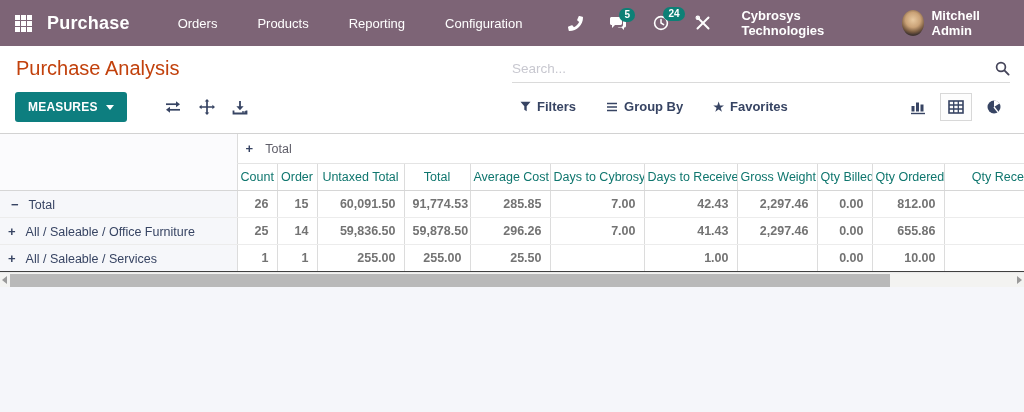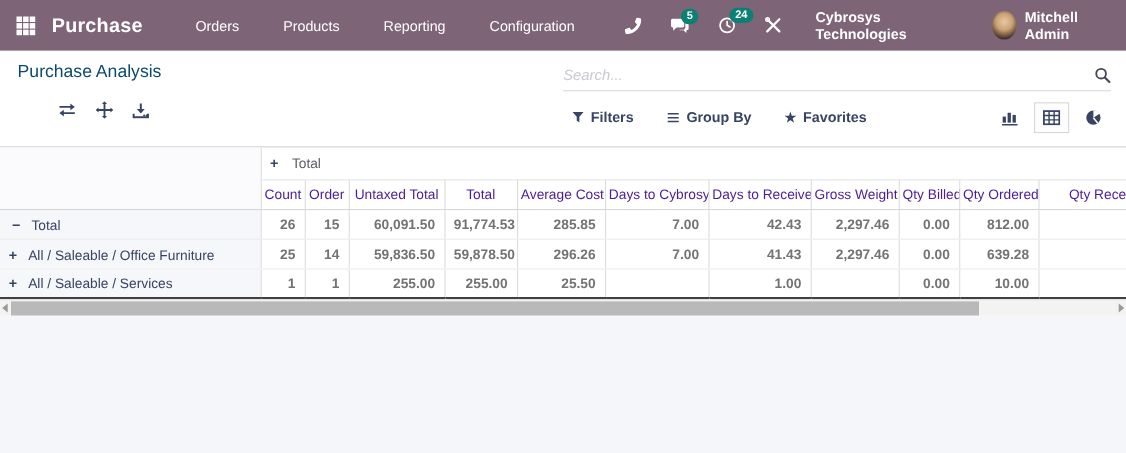--- a/index.html
+++ b/index.html
@@ -20,25 +20,25 @@
   .nav-ic svg { display:block; }
   .badge { position:absolute; top:-8px; left:10px; background:#0d8076; color:#fff;
     font-size:10px; font-weight:700; border-radius:9px; padding:2px 5px; line-height:1; }
   .company { font-size:13px; font-weight:600; margin-left:30px; cursor:pointer; }
   .user { display:flex; align-items:center; margin-left:36px; cursor:pointer; }
   .avatar { width:26px; height:26px; border-radius:50%;
     background: radial-gradient(circle at 50% 38%, #e8c9a0 0%, #caa277 38%, #7a5c41 62%, #3e3230 78%, #6b5a50 100%); }
   .user-name { font-size:13px; font-weight:600; margin-left:8px; }
 
   
-  .title { position:absolute; left:16px; top:57px; font-size:16px; color:#0c4a6e; }
+  .title { position:absolute; left:16px; top:57px; font-size:20px; color:#c2410c; }
   .search-wrap { position:absolute; left:512px; top:55px; width:498px; height:28px;
     border-bottom:1px solid #dadada; display:flex; align-items:center; }
   .search-wrap input { flex:1; border:none; outline:none; font-size:13.5px; color:#555;
-    background:transparent; font-family:"Liberation Sans",sans-serif;font-style:italic; }
+    background:transparent; font-family:"Liberation Sans",sans-serif; }
   .search-wrap input::placeholder { color:#c8c8d0; }
   .search-ic { margin-left:6px; cursor:pointer; display:flex; }
 
   .cp2 { position:absolute; left:15px; top:92px; display:flex; align-items:center; }
   .btn-measures { background:#0d7e7f; color:#fff; border:none; border-radius:3px;
     font-size:12px; font-weight:700; padding:8px 13px; display:flex; align-items:center;
     cursor:pointer; font-family:"Liberation Sans",sans-serif; letter-spacing:.2px; }
   .caret { width:0; height:0; border-left:4px solid transparent; border-right:4px solid transparent;
     border-top:5px solid #fff; margin-left:8px; display:inline-block; }
   .btn-insert { margin-left:13px; background:#fff; color:#0d7e7f; border:3px solid #e01313;
@@ -61,30 +61,30 @@
 
   
   .pivot-wrap { position:absolute; left:0; top:133px; width:1024px; overflow:hidden;
     border-top:1px solid #d2d2d2; }
   table.pivot { width:1074px; table-layout:fixed; border-collapse:collapse; font-size:12.5px; }
   .pivot th, .pivot td { white-space:nowrap; overflow:hidden; }
   .origin-cell { background:#fbfbfd; border-bottom:1px solid #d6d6d6; }
   .colgroup-head { text-align:left; font-weight:400; color:#5e5d68; padding:7px 8px;
     border-left:1px solid #dcdcdc; border-bottom:1px solid #e4e4e4; cursor:pointer; height:28px; }
   .colgroup-head .plus { font-weight:700; color:#374463; margin-right:9px; font-size:13px; }
-  .pivot thead tr.cols th { color:#4c1d95; font-weight:400; text-align:center; padding:6px 3px;
+  .pivot thead tr.cols th { color:#0f766e; font-weight:400; text-align:center; padding:6px 3px;
     border-left:1px solid #dcdcdc; border-bottom:1px solid #d6d6d6; height:27px; cursor:pointer; }
   .pivot tbody th.rowlabel { background:#f6f7fa; text-align:left; font-weight:400; color:#374463;
     padding:5px 8px; border-bottom:1px solid #ececec; height:27px; cursor:pointer; }
   .pivot tbody th.indent0 { padding-left:11px;margin-top:32px; }
   .pivot tbody th.indent1 { }
   .expander { font-weight:700; color:#374463; margin-right:10px; font-size:13px; }
   .pivot tbody td { text-align:right; padding:5px 8px; border-left:1px solid #dcdcdc;
     border-bottom:1px solid #ececec; font-weight:700; color:#737373; height:27px; }
-  .pivot tbody tr:last-child td, .pivot tbody tr:last-child th { border-bottom:4px solid #404040; }
+  .pivot tbody tr:last-child td, .pivot tbody tr:last-child th { border-bottom:1px solid #404040; }
 
   
   .hscroll { position:absolute; left:0; top:272px; width:1024px; height:15px;
     background:#f3f3f1; border-top:1px solid #e9e9e9; cursor:pointer; }
   .hthumb { position:absolute; left:10px; top:1px; width:880px; height:13px; background:#b9b9b9; cursor:grab; }
   .harrow { position:absolute; top:3px; width:0; height:0;
     border-top:4.5px solid transparent; border-bottom:4.5px solid transparent; }
   .harrow.left  { left:2px;  border-right:5px solid #9a9a9a; }
   .harrow.right { right:2px; border-left:5px solid #9a9a9a; }
 
@@ -156,20 +156,24 @@
     <input type="text" placeholder="Search..." style="">
     <span class="search-ic">
       <svg width="15" height="15" viewBox="0 0 15 15">
         <circle cx="6" cy="6" r="4.4" fill="none" stroke="#45455a" stroke-width="1.7"></circle>
         <path d="M9.4 9.4L13.6 13.6" stroke="#45455a" stroke-width="1.9" stroke-linecap="round"></path>
       </svg>
     </span>
   </div>
 
   <div class="cp2">
+    <button class="btn-measures">
+      <span>MEASURES</span>
+      <span class="caret"></span>
+    </button>
     <div class="cp2-icons">
       <span class="ic">
         <svg width="18" height="14" viewBox="0 0 18 14">
           <path d="M2 4.2h11" stroke="#374463" stroke-width="1.7"></path>
             <path d="M12 1.2l4 3-4 3z" fill="#374463"></path>
           <path d="M5 9.8h11" stroke="#374463" stroke-width="1.7"></path>
             <path d="M6 6.8l-4 3 4 3z" fill="#374463"></path>
         </svg>
       </span>
       <span class="ic">
@@ -294,21 +298,21 @@
             <th class="rowlabel indent1"><span class="expander">+</span><span>All / Saleable / Office Furniture</span></th>
             <td>25</td>
             <td>14</td>
             <td>59,836.50</td>
             <td>59,878.50</td>
             <td>296.26</td>
             <td>7.00</td>
             <td>41.43</td>
             <td>2,297.46</td>
             <td>0.00</td>
-            <td>639.28</td>
+            <td>655.86</td>
             <td></td>
           </tr>
           <tr>
             <th class="rowlabel indent1"><span class="expander">+</span><span>All / Saleable / Services</span></th>
             <td>1</td>
             <td>1</td>
             <td>255.00</td>
             <td>255.00</td>
             <td>25.50</td>
             <td></td>

